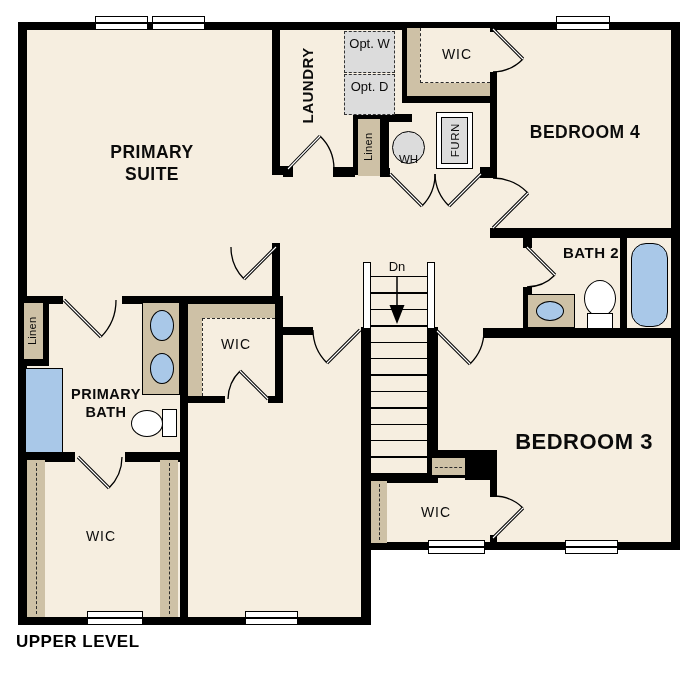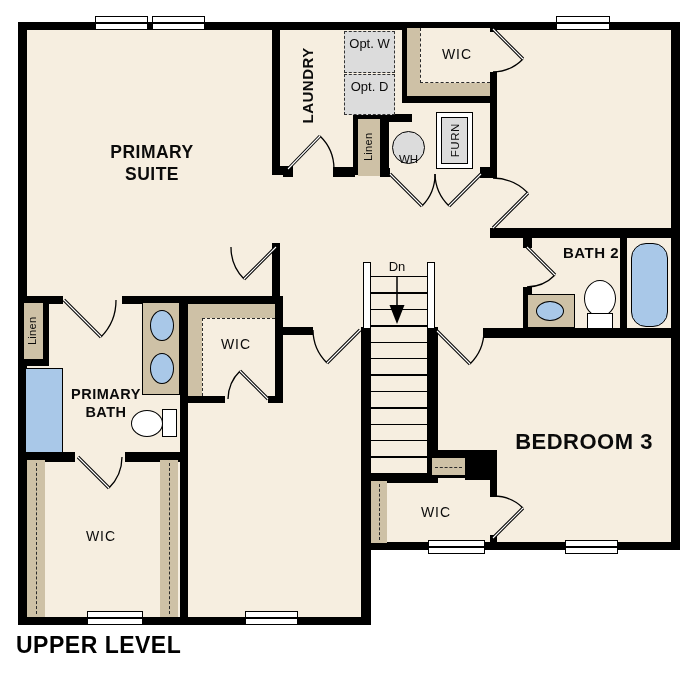--- a/index.html
+++ b/index.html
@@ -169,29 +169,30 @@
       <line x1="268" y1="399" x2="240" y2="371"></line>
         <line x1="78" y1="457" x2="109" y2="488"></line>
       <line x1="493" y1="538" x2="523" y2="508"></line>
     </g>
     <line x1="397" y1="277" x2="397" y2="307" stroke="#000" stroke-width="1.5"></line>
     <polygon points="389.5,305 404.5,305 397,324" fill="#000"></polygon>
   </svg>
 
   <div class="lbl" style="left:92px;top:142px;width:120px;font-size:17.5px;">PRIMARY SUITE</div>
   <div class="lbl vert" style="left:253px;top:76px;width:110px;font-size:15px;">LAUNDRY</div>
+  <div class="lbl" style="left:505px;top:122px;width:160px;font-size:17.5px;">BEDROOM 4</div>
   <div class="lbl" style="left:561px;top:244px;width:60px;font-size:15px;">BATH 2</div>
   <div class="lbl" style="left:56px;top:385px;width:100px;font-size:14.5px;">PRIMARY BATH</div>
   <div class="lbl" style="left:504px;top:428px;width:160px;font-size:22px;">BEDROOM 3</div>
   <div class="lbl light" style="left:427px;top:46px;width:60px;font-size:14px;">WIC</div>
   <div class="lbl light" style="left:206px;top:336px;width:60px;font-size:14px;">WIC</div>
   <div class="lbl light" style="left:71px;top:528px;width:60px;font-size:14px;">WIC</div>
   <div class="lbl light" style="left:406px;top:504px;width:60px;font-size:14px;">WIC</div>
   <div class="lbl light vert" style="left:6px;top:324px;width:54px;font-size:11px;letter-spacing:.3px;">Linen</div>
   <div class="lbl light vert" style="left:344px;top:140px;width:50px;font-size:11px;letter-spacing:.3px;">Linen</div>
   <div class="lbl light" style="left:392px;top:152px;width:33px;font-size:11.5px;letter-spacing:0;">WH</div>
   <div class="lbl light vert" style="left:428px;top:133px;width:54px;font-size:11.5px;letter-spacing:.5px;">FURN</div>
   <div class="lbl light" style="left:344px;top:36px;width:51px;font-size:13px;letter-spacing:0;">Opt. W</div>
   <div class="lbl light" style="left:344px;top:79px;width:51px;font-size:13px;letter-spacing:0;">Opt. D</div>
   <div class="lbl light" style="left:382px;top:259px;width:30px;font-size:13px;letter-spacing:0;">Dn</div>
 
-  <div id="title" style="left:16px;top:632px;font-size:23px;letter-spacing:.5px;">UPPER LEVEL</div>
+  <div id="title" style="left:16px;top:632px;font-size:17px;letter-spacing:.5px;">UPPER LEVEL</div>
 </div>
 
 </body></html>

